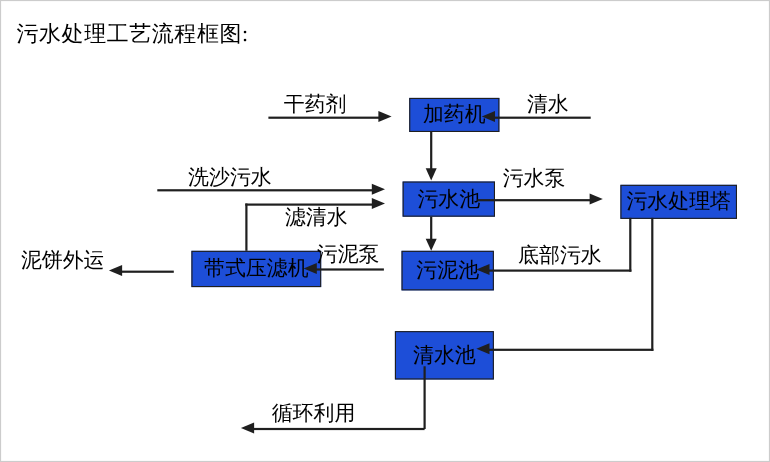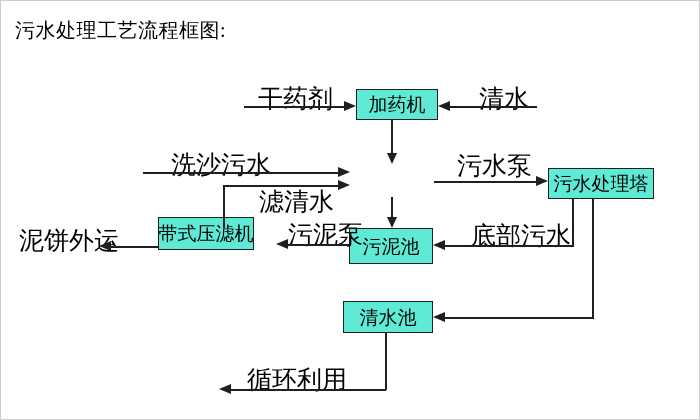--- a/index.html
+++ b/index.html
@@ -14,60 +14,63 @@
     overflow:hidden;
   }
   .title{
     position:absolute;left:14px;top:16px;
     font-size:20px;font-weight:normal;letter-spacing:0.5px;
     white-space:nowrap;
   }
   .node{
     position:absolute;
     border:1.5px solid var(--line,#1f1f1f);
-    background:#5eead4;
+    background:#1d4ed8;
     box-sizing:border-box;
     display:flex;align-items:center;justify-content:center;
-    font-size:19px;line-height:1;white-space:nowrap;
+    font-size:19px;line-height:1;white-space:nowrap;margin-left:16px;
   }
   .lbl{
-    position:absolute;font-size:25px;line-height:1;white-space:nowrap;
+    position:absolute;font-size:19px;line-height:1;white-space:nowrap;
   }
   .hline{position:absolute;height:2px;background:var(--line,#1f1f1f);}
   .vline{position:absolute;width:2px;background:var(--line,#1f1f1f);}
   .ar{position:absolute;width:0;height:0;}
   .ar-r{border-top:5px solid transparent;border-bottom:5px solid transparent;border-left:12px solid var(--line,#1f1f1f);}
   .ar-l{border-top:5px solid transparent;border-bottom:5px solid transparent;border-right:12px solid var(--line,#1f1f1f);}
   .ar-d{border-left:5px solid transparent;border-right:5px solid transparent;border-top:11px solid var(--line,#1f1f1f);}
 </style>
 </head>
 <body>
 
 <div class="canvas">
 
   <div class="title">污水处理工艺流程框图:</div>
 
   <div class="node" style="left:355px;top:88px;width:82px;height:31px;">
     <span>加药机</span>
   </div>
 
+  <div class="node" style="left:349px;top:164px;width:84px;height:32px;">
+    <span>污水池</span>
+  </div>
 
   <div class="node" style="left:547px;top:167px;width:106px;height:31px;">
     <span>污水处理塔</span>
   </div>
 
   <div class="node" style="left:348px;top:227px;width:84px;height:36px;">
     <span>污泥池</span>
   </div>
 
-  <div class="node" style="left:157px;top:216px;width:96px;height:33px;">
+  <div class="node" style="left:157px;top:227px;width:118px;height:33px;">
     <span>带式压滤机</span>
   </div>
 
-  <div class="node" style="left:342px;top:300px;width:90px;height:32px;">
+  <div class="node" style="left:342px;top:300px;width:90px;height:44px;">
     <span>清水池</span>
   </div>
 
   <div class="lbl" style="left:257px;top:85px;">干药剂</div>
   <div class="lbl" style="left:478px;top:85px;">清水</div>
   <div class="lbl" style="left:170px;top:151px;">洗沙污水</div>
   <div class="lbl" style="left:456px;top:152px;">污水泵</div>
   <div class="lbl" style="left:258px;top:188px;">滤清水</div>
   <div class="lbl" style="left:287px;top:221px;">污泥泵</div>
   <div class="lbl" style="left:470px;top:222px;">底部污水</div>

